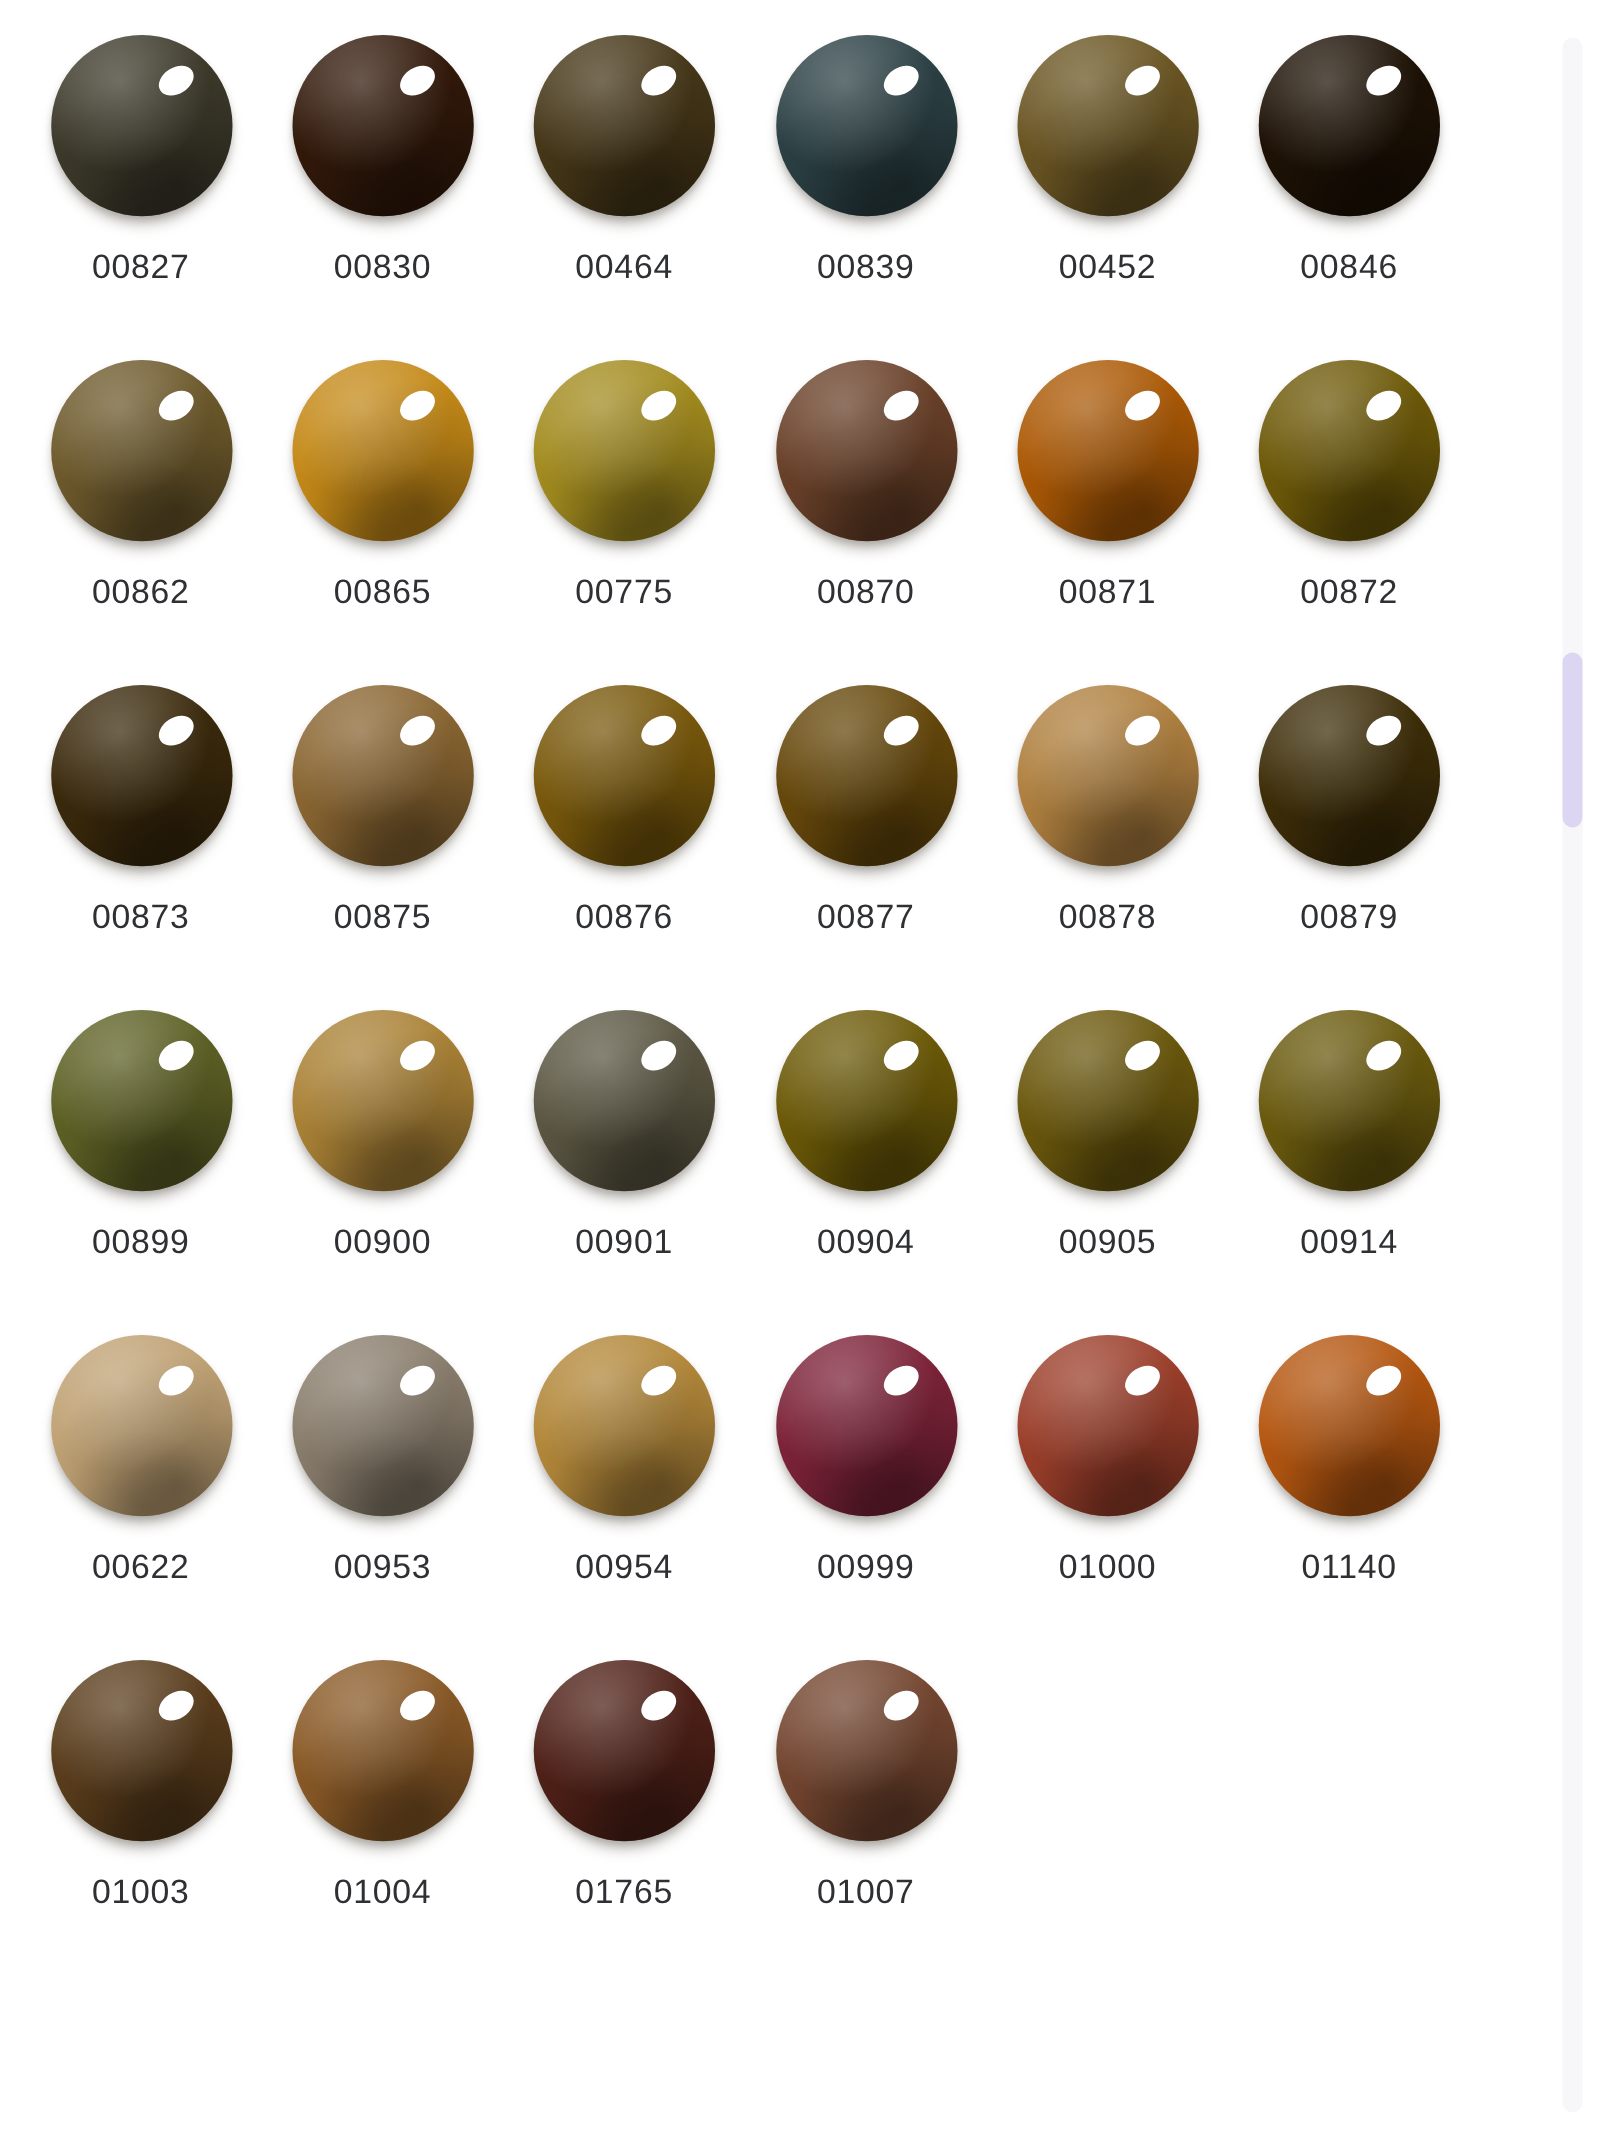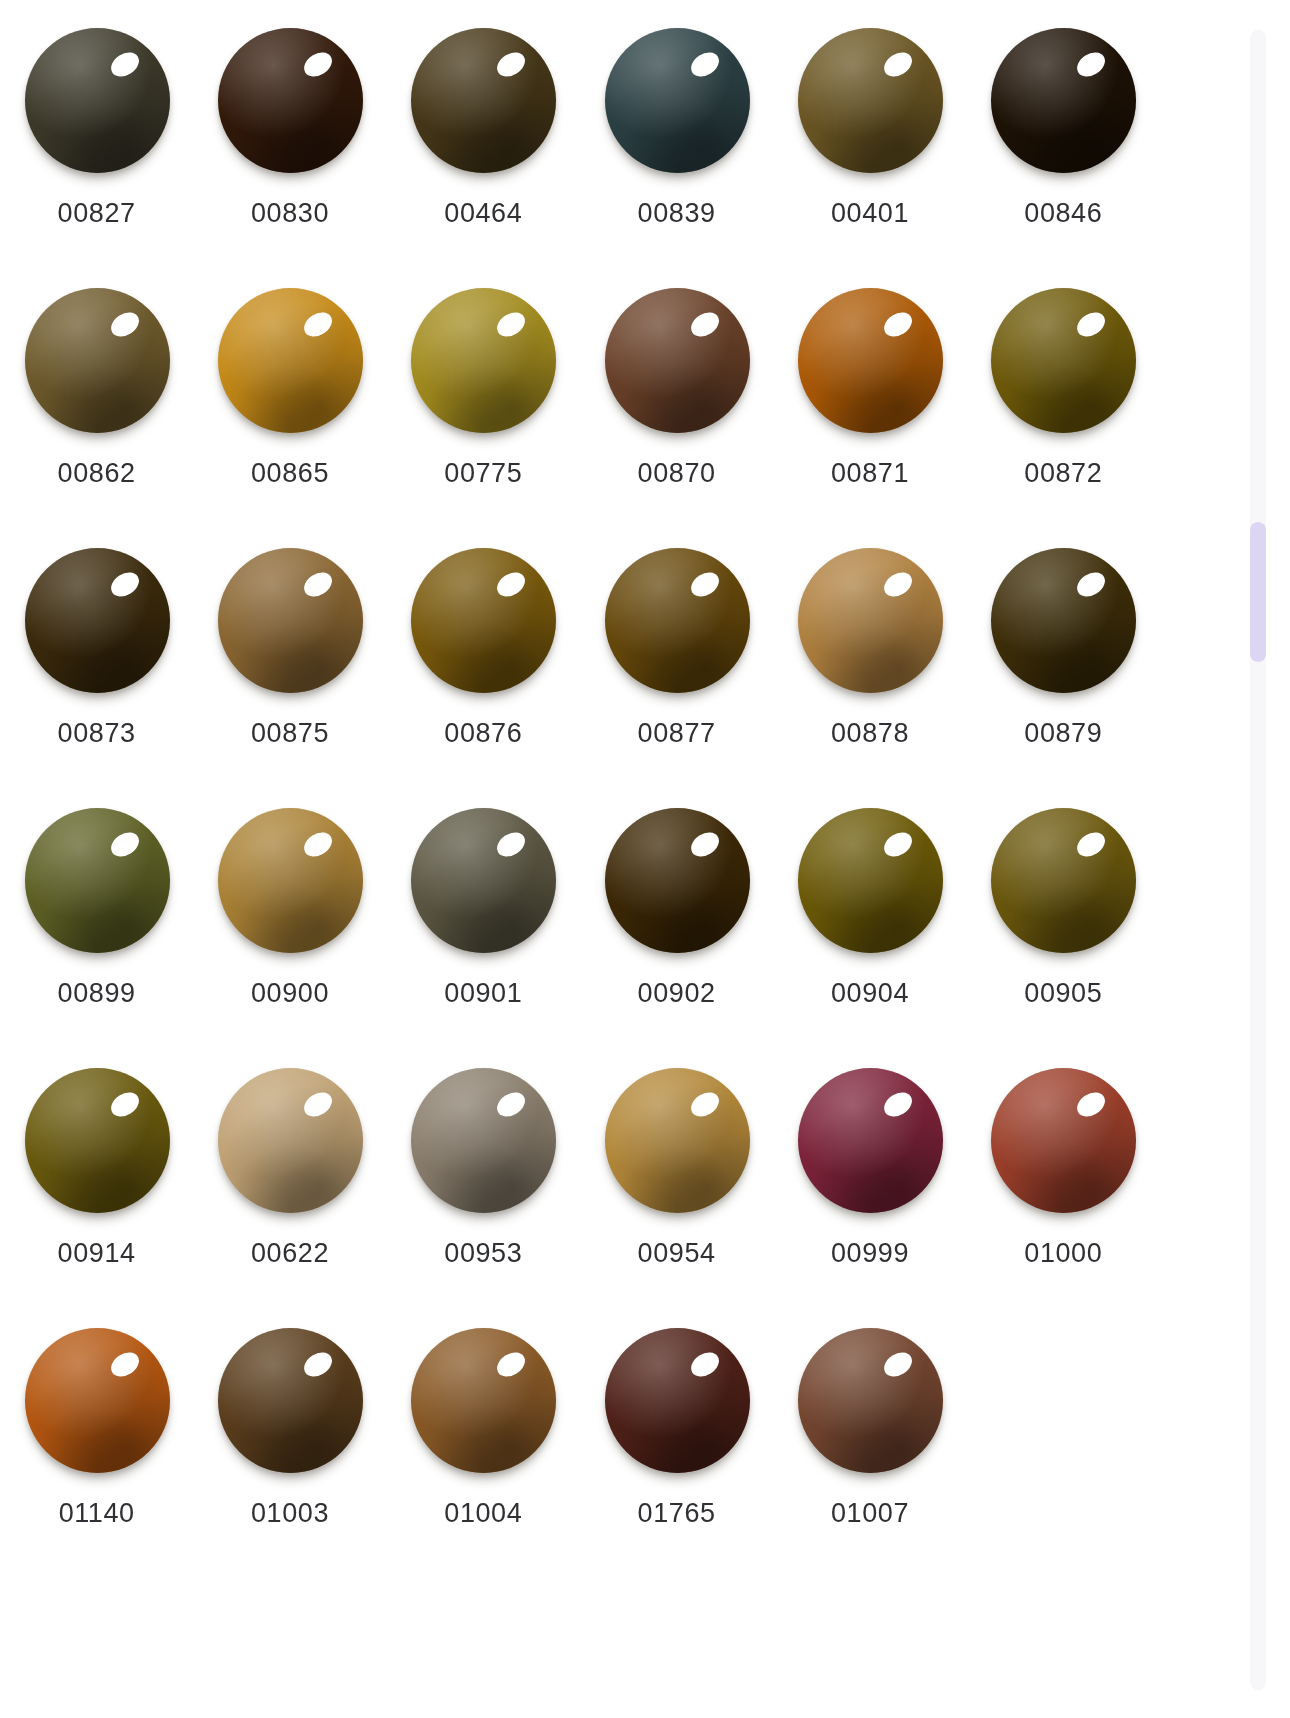--- a/index.html
+++ b/index.html
@@ -14,21 +14,21 @@
     position: relative;
     width: 1290px;
     height: 1718px;
     background: #ffffff;
     overflow: hidden;
   }
 
   
   .grid {
     position: absolute;
-    left: 0;
+    left: 16px;
     top: 0;
     width: 1160px;
     padding: 18px 0 0 0;
     display: grid;
     grid-template-columns: repeat(6, 1fr);
     grid-auto-rows: 260px;
     column-gap: 0px;
     row-gap: 0px;
   }
   .cell {
@@ -160,21 +160,21 @@
           <div class="ball" style="background-color: rgb(44, 65, 69);"></div>
           <div class="specular"></div>
         </div>
         <div class="swatch-label">00839</div>
       </div>
       <div class="cell">
         <div class="ball-wrap">
           <div class="ball" style="background-color: rgb(107, 86, 35);"></div>
           <div class="specular"></div>
         </div>
-        <div class="swatch-label">00401</div>
+        <div class="swatch-label">00452</div>
       </div>
       <div class="cell">
         <div class="ball-wrap">
           <div class="ball" style="background-color: rgb(30, 18, 6);"></div>
           <div class="specular"></div>
         </div>
         <div class="swatch-label">00846</div>
       </div>
       <div class="cell">
         <div class="ball-wrap">
@@ -273,27 +273,20 @@
           <div class="specular"></div>
         </div>
         <div class="swatch-label">00900</div>
       </div>
       <div class="cell">
         <div class="ball-wrap">
           <div class="ball" style="background-color: rgb(92, 87, 67);"></div>
           <div class="specular"></div>
         </div>
         <div class="swatch-label">00901</div>
-      </div>
-      <div class="cell">
-        <div class="ball-wrap">
-          <div class="ball" style="background-color: rgb(61, 40, 6);"></div>
-          <div class="specular"></div>
-        </div>
-        <div class="swatch-label">00902</div>
       </div>
       <div class="cell">
         <div class="ball-wrap">
           <div class="ball" style="background-color: rgb(108, 90, 8);"></div>
           <div class="specular"></div>
         </div>
         <div class="swatch-label">00904</div>
       </div>
       <div class="cell">
         <div class="ball-wrap">

